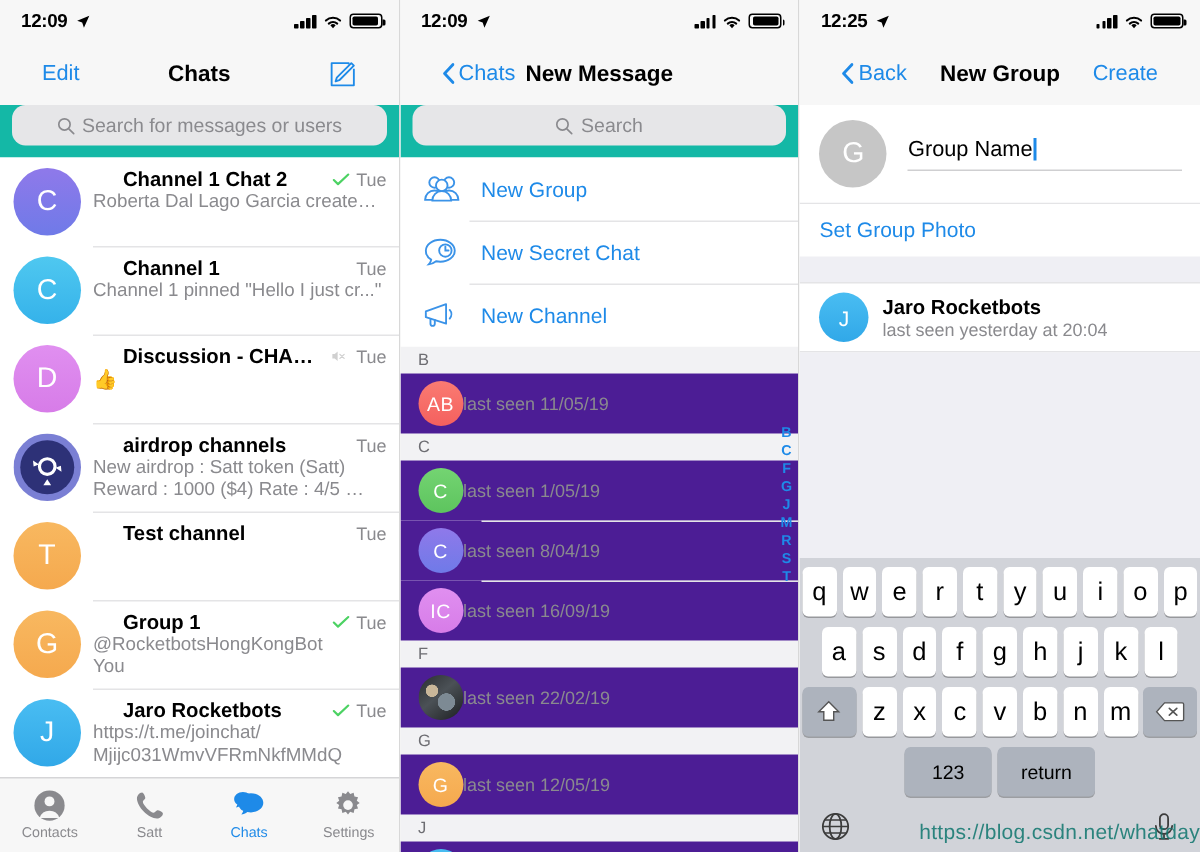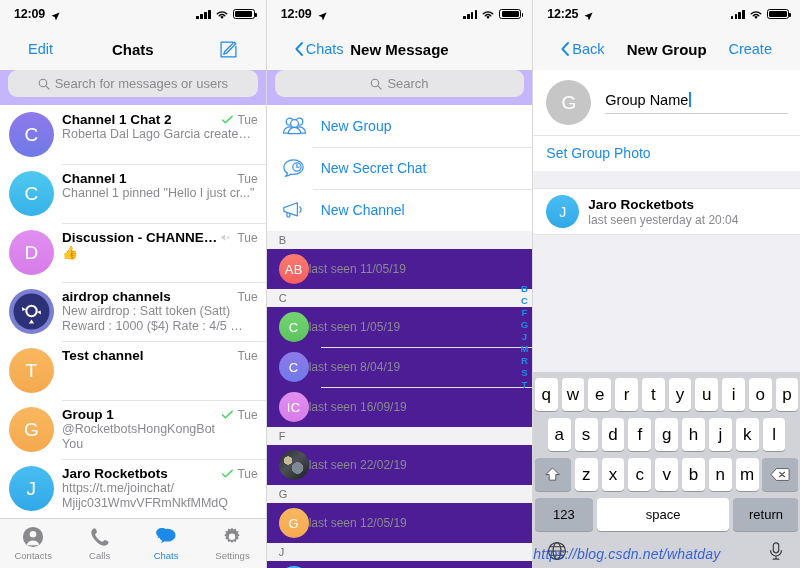--- a/index.html
+++ b/index.html
@@ -12,21 +12,21 @@
   .screens { display: flex; width: 800px; height: 568px; }
   .panel { width: 266.67px; height: 568px; position: relative; background: #fff; overflow: hidden; }
   .panel.p1, .panel.p2 { border-right: 1px solid #d8d8d8; }
 
   
   .statusbar {
     height: 28px; background: #f7f7f7;
     display: flex; align-items: center; justify-content: space-between;
     padding: 0 11px 0 14px;
   }
-  .status-time { font-size: 12.5px; font-weight: bold; color: #000; letter-spacing: -0.2px; display:flex; align-items:flex-end; gap:6px;}
+  .status-time { font-size: 12.5px; font-weight: bold; color: #000; letter-spacing: -0.2px; display:flex; align-items:center; gap:6px;}
   .loc-arrow { display:inline-block; width:9px; height:9px; }
   .status-right { display: flex; align-items: center; gap: 4px; }
   .sig { display: flex; align-items: flex-end; gap: 1.3px; height: 9px; }
   .sig i { width: 2.6px; background: #000; display: block; border-radius: .5px; }
   .sig i:nth-child(1){height:3px}.sig i:nth-child(2){height:5px}
   .sig i:nth-child(3){height:7px}.sig i:nth-child(4){height:9px}
   .batt { width: 22px; height: 10.5px; border: 1.2px solid #000; border-radius: 2.6px; padding: 1.2px; position: relative; }
   .batt::after { content:""; position:absolute; right:-3px; top:3px; width:1.8px; height:4px; background:#000; border-radius:0 1px 1px 0;}
   .batt i { display:block; width: 100%; height: 100%; background:#000; border-radius:1.2px;}
 
@@ -37,21 +37,21 @@
     padding: 0 28px; position: relative;
   }
   .nav-title { position: absolute; left: 0; right: 0; text-align: center;
     font-size: 15px; font-weight: bold; color: #000; pointer-events: none; }
   .nav-btn { font-size: 14.5px; color: #1e8ae8; position: relative; z-index: 2; cursor: pointer; }
   .nav-back { display: flex; align-items: center; gap: 3px; font-size: 14.5px; color: #1e8ae8; z-index: 2; cursor:pointer;}
   .chev-l { width: 8px; height: 14px; flex: 0 0 auto; }
   .compose { width: 19px; height: 19px; z-index: 2; cursor: pointer; }
 
   
-  .searchwrap { background: #c4b5fd; padding: 0 8px 8px; }
+  .searchwrap { background: #14b8a6; padding: 0 8px 8px; }
   .searchbox {
     background: #e6e6e8; border-radius: 9px; height: 27px;
     display: flex; align-items: center; justify-content: center; gap: 5px;
     color: #8a8a8e; font-size: 13px;
   }
   .mag { width: 12px; height: 12px; flex: 0 0 auto; }
 
   
   .list { background: #fff; height: 100%; overflow: hidden; }
   .chatrow { display: flex; padding: 7px 0 7px 9px; position: relative; cursor: pointer; }
@@ -60,21 +60,21 @@
   }
   .avatar {
     width: 45px; height: 45px; border-radius: 50%; flex: 0 0 auto;
     display: flex; align-items: center; justify-content: center;
     color: #fff; font-size: 19px; font-weight: 500; letter-spacing: .3px;
   }
   .avatar.sm { width: 33px; height: 33px; font-size: 14px; }
   .avatar.md { width: 30px; height: 30px; font-size: 13px; }
   .chatmeta { flex: 1; min-width: 0; padding: 0 8px 0 8px; }
   .chat-line1 { display: flex; align-items: center; }
-  .chat-title { font-size: 13.5px; font-weight: bold; color: #000; white-space: nowrap; overflow: hidden; text-overflow: ellipsis; }
+  .chat-title { font-size: 13.5px; font-weight: bold; color: #000; white-space: nowrap; overflow: hidden; text-overflow: ellipsis; margin-left: 20px; }
   .mute-ic { width: 11px; height: 11px; margin-left: 3px; flex: 0 0 auto; opacity: .45;}
   .chat-right { margin-left: auto; display: flex; align-items: center; gap: 3px; padding-left:6px; flex:0 0 auto;}
   .chat-date { font-size: 12px; color: #8a8a8e; }
   .tick { width: 13px; height: 9px; flex: 0 0 auto;}
   .chat-sub { font-size: 12.5px; color: #8a8a8e; line-height: 15px; white-space: nowrap; overflow: hidden; text-overflow: ellipsis; }
   .emoji-line { font-size: 13px; line-height: 15px; }
 
   
   .tabbar {
     position: absolute; left: 0; bottom: 0; width: 100%; height: 50px;
@@ -129,22 +129,22 @@
   .key { background: #fff; border-radius: 4px; height: 33px; flex: 1;
     display: flex; align-items: center; justify-content: center;
     font-size: 17px; color: #000; box-shadow: 0 1px 0 rgba(0,0,0,.28); cursor: pointer; }
   .key.grey { background: #adb3bd; box-shadow: 0 1px 0 rgba(0,0,0,.25);}
   .key.wide { flex: 0 0 36px; }
   .key.num { flex: 0 0 58px; font-size: 13px; }
   .key.space { flex: 1; font-size: 13px; }
   .key.ret { flex: 0 0 65px; font-size: 13px; }
   .kbot { display: flex; align-items: center; justify-content: space-between; padding: 0 12px 5px; height: 30px; }
   .kbot svg { width: 20px; height: 20px; }
-  .watermark { position: absolute; left: 0; right: 0; bottom: 6px; text-align: left;
-    font-size: 14px; color: #1d4ed8; opacity: .85; letter-spacing: .2px; pointer-events: none; font-style: italic; }
+  .watermark { position: absolute; left: 0; right: 0; bottom: 6px; text-align: right;
+    font-size: 14px; color: #0f766e; opacity: .85; letter-spacing: .2px; pointer-events: none; }
 </style>
 </head>
 <body>
 
 <div class="screens">
 
   <div class="panel p1">
     <div class="statusbar">
       <div class="status-time">
         <span>12:09</span>
@@ -321,21 +321,21 @@
             <circle cx="12" cy="12" r="11" fill="#8a8a8e"></circle>
             <circle cx="12" cy="9" r="3.6" fill="#f7f7f7"></circle>
             <path d="M4.8 21 a7.6 7.6 0 0 1 14.4 0 z" fill="#f7f7f7"></path>
           </svg>
           <span>Contacts</span>
         </div>
         <div class="tab">
           <svg viewBox="0 0 24 24">
             <path d="M6.2 2.5 c1.2 0 2.4 3.1 2.4 4 0 1-1.8 1.7-1.8 2.7 0 2.3 5.6 8 7.9 8 1 0 1.7-1.8 2.7-1.8 .9 0 4 1.2 4 2.4 0 2-2.6 3.7-4.3 3.7 C10.9 21.5 2.5 13 2.5 6.8 2.5 5.1 4.2 2.5 6.2 2.5z" fill="#8a8a8e"></path>
           </svg>
-          <span>Calls</span>
+          <span>Satt</span>
         </div>
         <div class="tab active">
           <svg viewBox="0 0 24 24">
             <path d="M13.4 3 c5 0 9 3.1 9 7 s-4 7-9 7 c-.9 0-1.8-.1-2.6-.3 -1.2 .9-3 1.7-4.4 1.8 .8-.8 1.3-1.8 1.4-2.6 C5.3 14.6 4.4 12.9 4.4 10 4.4 6.1 8.4 3 13.4 3z" fill="#1e8ae8"></path>
             <path d="M7.6 2.2 c-3.5 0-6.4 2.3-6.4 5.2 0 1.6 .9 3 2.3 3.9 -.1 .7-.5 1.5-1.1 2.1 1-.1 2.3-.6 3.2-1.3 .6 .2 1.3 .3 2 .3 3.5 0 6.4-2.3 6.4-5.1 S11.1 2.2 7.6 2.2z" fill="#1e8ae8"></path>
           </svg>
           <span>Chats</span>
         </div>
         <div class="tab">
           <svg viewBox="0 0 24 24">
@@ -573,21 +573,20 @@
           </div>
         <div class="key grey wide">
           <svg width="20" height="15" viewBox="0 0 22 16">
               <path d="M7 1.5 H20 a1 1 0 0 1 1 1 v11 a1 1 0 0 1-1 1 H7 L1.2 8 Z" fill="#fff" stroke="#555" stroke-width="1"></path>
               <path d="M10.5 5.5 L16 10.5 M16 5.5 L10.5 10.5" stroke="#555" stroke-width="1.2" stroke-linecap="round"></path>
             </svg>
         </div>
       </div>
       <div class="krow">
         <div class="key grey num">123</div>
-        <div class="key space">space</div>
         <div class="key grey ret">return</div>
       </div>
       <div class="kbot">
         <svg viewBox="0 0 22 22">
             <circle cx="11" cy="11" r="9.3" fill="none" stroke="#3c3c3c" stroke-width="1.3"></circle>
             <ellipse cx="11" cy="11" rx="4.3" ry="9.3" fill="none" stroke="#3c3c3c" stroke-width="1.3"></ellipse>
             <path d="M1.7 11 H20.3 M3.2 6.3 H18.8 M3.2 15.7 H18.8" stroke="#3c3c3c" stroke-width="1.1"></path>
           </svg>
         <svg viewBox="0 0 22 22">
             <rect x="8" y="2" width="6" height="11" rx="3" fill="none" stroke="#3c3c3c" stroke-width="1.3"></rect>

